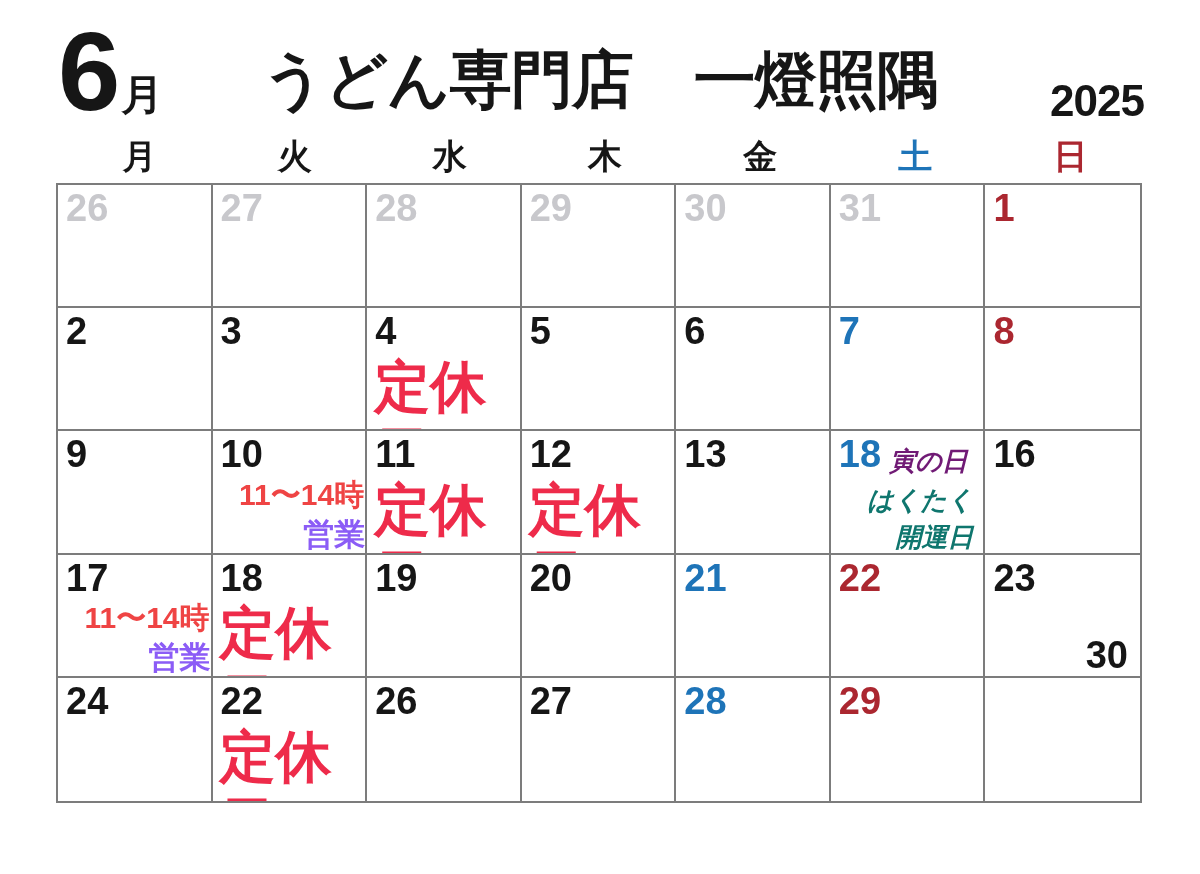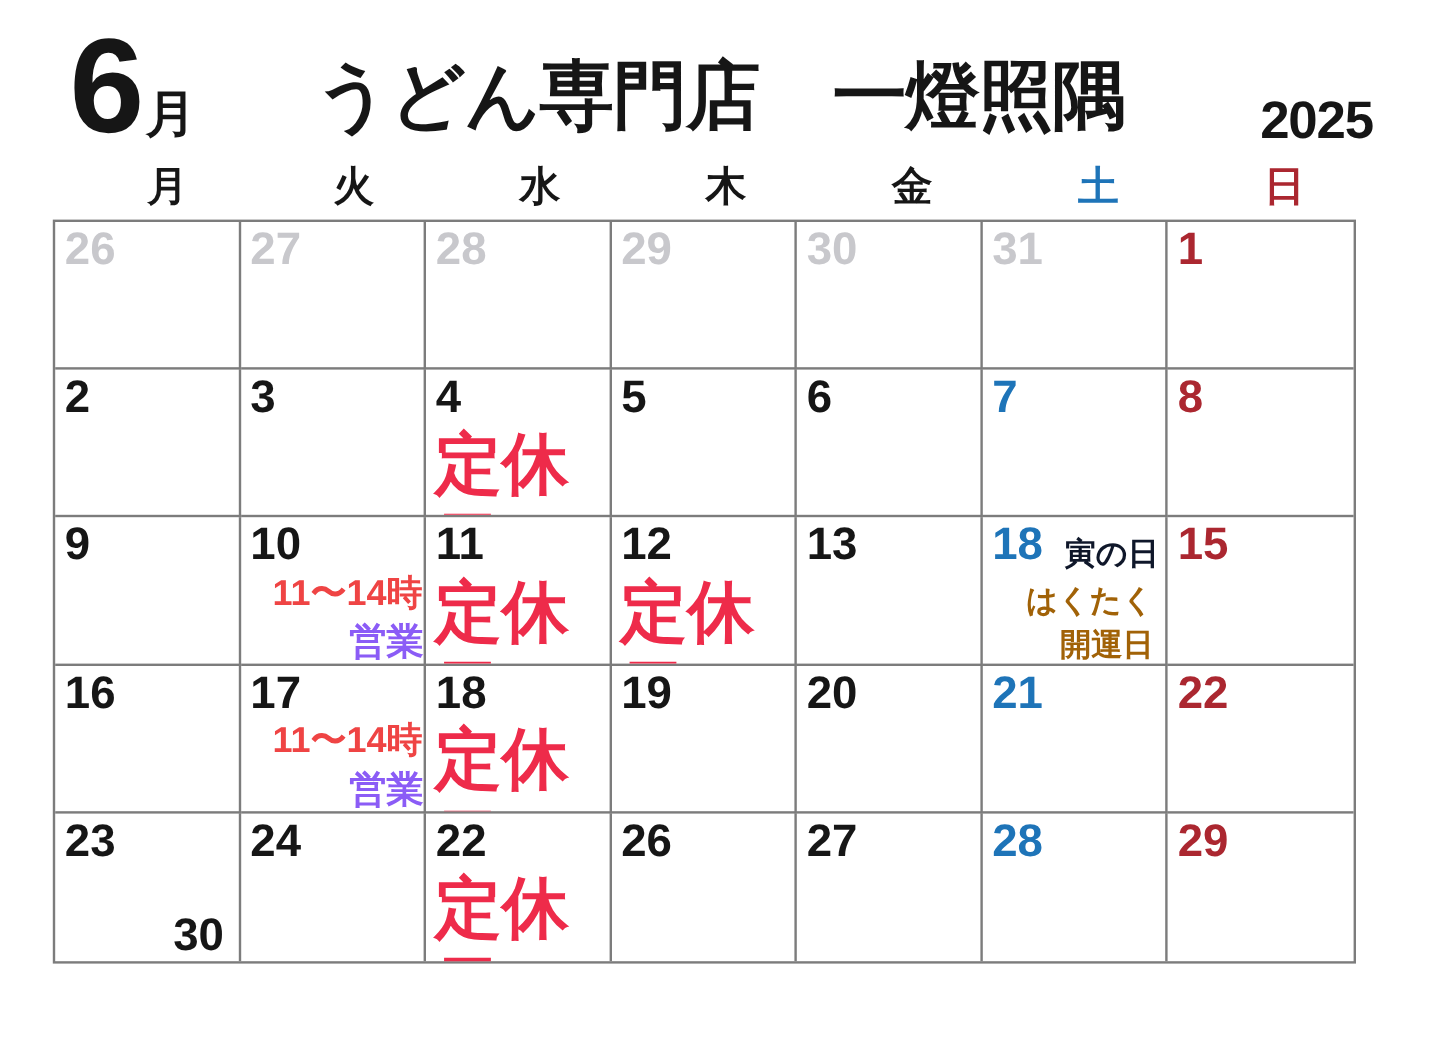--- a/index.html
+++ b/index.html
@@ -31,21 +31,21 @@
   }
   
   .weekday-row{
     position:absolute;left:62px;top:132px;width:1086px;height:48px;
     display:grid;grid-template-columns:repeat(7,1fr);
     font-size:34px;font-weight:bold;text-align:center;
   }
   .weekday-row .wd{line-height:48px;}
   
   .cal-grid{
-    position:absolute;left:44px;top:183px;width:1086px;height:620px;
+    position:absolute;left:56px;top:183px;width:1086px;height:620px;
     display:grid;grid-template-columns:repeat(7,1fr);grid-template-rows:repeat(5,1fr);
     border:2px solid #7c7c7c;
     box-sizing:border-box;
     background:#ffffff;
   }
   .cell{
     border-right:2px solid #7c7c7c;
     border-bottom:2px solid #7c7c7c;
     box-sizing:border-box;
     position:relative;
@@ -53,28 +53,28 @@
   }
   .cell:nth-child(7n){border-right:none;}
   .cell:nth-child(n+29){border-bottom:none;}
   .dayrow{display:flex;align-items:flex-start;padding:4px 0 0 8px;}
   .day{font-size:38px;font-weight:bold;line-height:1.05;}
   .tone-muted{color:#c8c8cc;}
   .tone-black{color:#161616;}
   .tone-sat{color:#1e74b8;}
   .tone-sun{color:#ab2730;}
   .inline-note{
-    font-size:26px;font-weight:bold;color:#0f172a;
-    padding-top:9px;margin-left:18px;white-space:nowrap;
+    font-size:26px;font-weight:bold;color:#701a75;
+    padding-top:9px;margin-left:8px;white-space:nowrap;font-style:italic;
   }
   .note{font-weight:bold;line-height:1.18;}
   .note-closed{color:#ee2b4a;font-size:56px;padding-left:7px;margin-top:2px;letter-spacing:0;}
   .note-hours_time{color:#ef4444;font-size:30px;text-align:right;padding-right:1px;margin-top:2px;}
   .note-hours_label{color:#8b5cf6;font-size:31px;text-align:right;margin-top:4px;}
-  .note-lucky{color:#a16207;font-size:26px;text-align:right;padding-right:10px;margin-top:6px;}
+  .note-lucky{color:#0f766e;font-size:26px;text-align:right;padding-right:10px;margin-top:6px;font-style:italic;}
   .extra-day{
     position:absolute;right:12px;bottom:2px;
     font-size:38px;font-weight:bold;color:#161616;line-height:1;
   }
 </style>
 </head>
 <body>
 
 <div class="month-block">
   <span class="month-num">6</span>
@@ -199,25 +199,20 @@
     <div class="cell">
       <div class="dayrow">
         <span class="day tone-sat">18</span>
         <span class="inline-note">寅の日</span>
       </div>
       <div class="note note-lucky">はくたく</div>
       <div class="note note-lucky">開運日</div>
     </div>
     <div class="cell">
       <div class="dayrow">
-        <span class="day tone-sun">15</span>
-      </div>
-    </div>
-    <div class="cell">
-      <div class="dayrow">
         <span class="day tone-black">16</span>
       </div>
     </div>
     <div class="cell">
       <div class="dayrow">
         <span class="day tone-black">17</span>
       </div>
       <div class="note note-hours_time">11〜14時</div>
       <div class="note note-hours_label">営業</div>
     </div>

